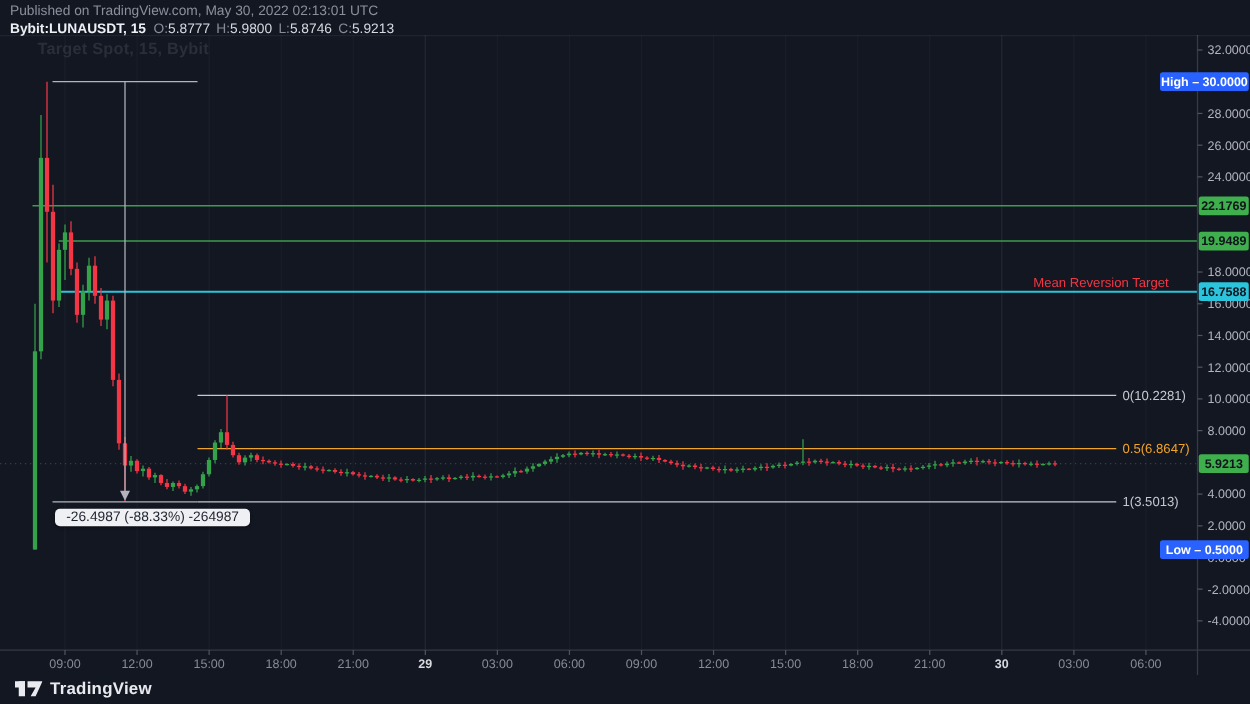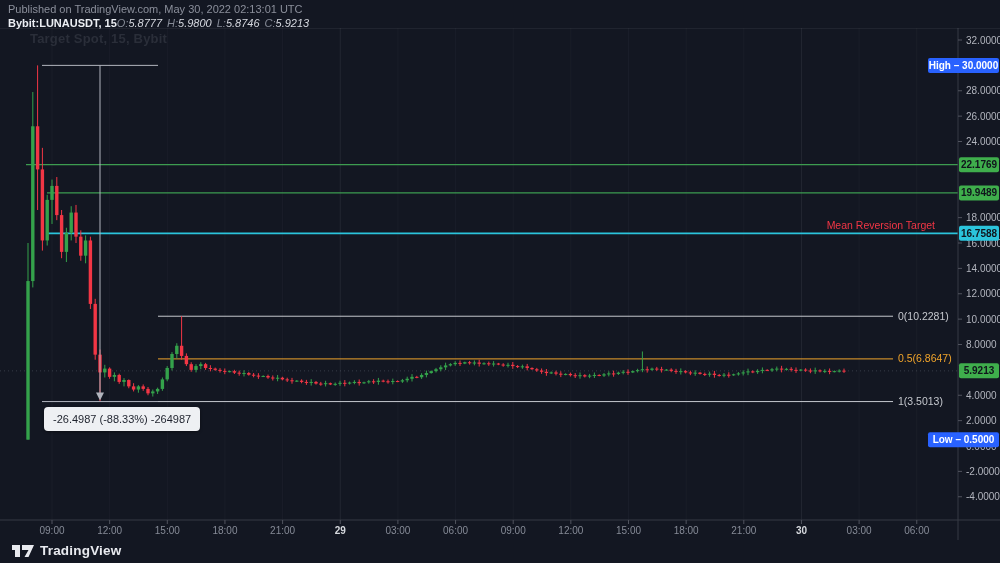--- a/index.html
+++ b/index.html
@@ -3,28 +3,28 @@
 <meta charset="utf-8">
 <style>
   html,body{margin:0;padding:0;background:#131722;width:1000px;height:563px;overflow:hidden;
     font-family:"Liberation Sans","DejaVu Sans",sans-serif;-webkit-font-smoothing:antialiased;}
   #stage{position:relative;width:1000px;height:563px;background:#131722;}
   #chart-svg{position:absolute;left:0;top:0;z-index:1;}
   #chart-svg text{font-family:"Liberation Sans","DejaVu Sans",sans-serif;}
   .header{position:absolute;left:8px;top:3px;z-index:3;line-height:12px;}
   .pub-line{font-size:11px;color:#8b8f9b;margin-bottom:2px;}
   .sym-line{font-size:11px;color:#d1d4dc;}
-  .sym-line .sym{font-weight:bold;color:#eceff4;}
-  .ohlc-pair{margin-right:5px;font-style:italic;}
+  .sym-line .sym{font-weight:bold;color:#eceff4;margin-right:6px;}
+  .ohlc-pair{margin-right:5px;}
   .ohlc-pair .k{color:#868b97;}
   .ohlc-pair .v{color:#d6d9e0;}
   .header-divider{position:absolute;left:0;top:28px;width:1000px;height:1px;background:rgba(255,255,255,0.06);z-index:2;}
   .watermark{position:absolute;left:30px;top:31px;z-index:2;font-size:13px;font-weight:bold;color:#2a2e39;letter-spacing:.2px;}
   .measure-tooltip{position:absolute;left:44px;top:407px;z-index:4;background:#eef0f3;color:#1e222d;
-    font-size:11px;padding:6px 9px;border-radius:4px;box-shadow:0 1px 3px rgba(0,0,0,.45);white-space:nowrap;}
+    font-size:11px;padding:1px 9px;border-radius:4px;box-shadow:0 1px 3px rgba(0,0,0,.45);white-space:nowrap;}
   .footer{position:absolute;left:12px;top:543px;z-index:3;display:flex;align-items:center;gap:6px;}
   .footer .brand{color:#e8eaef;font-size:13.5px;font-weight:bold;letter-spacing:.2px;}
 </style>
 </head>
 <body>
 <div id="stage">
 
   <div class="header">
     <div class="pub-line">Published on TradingView.com, May 30, 2022 02:13:01 UTC</div>
     <div class="sym-line">

